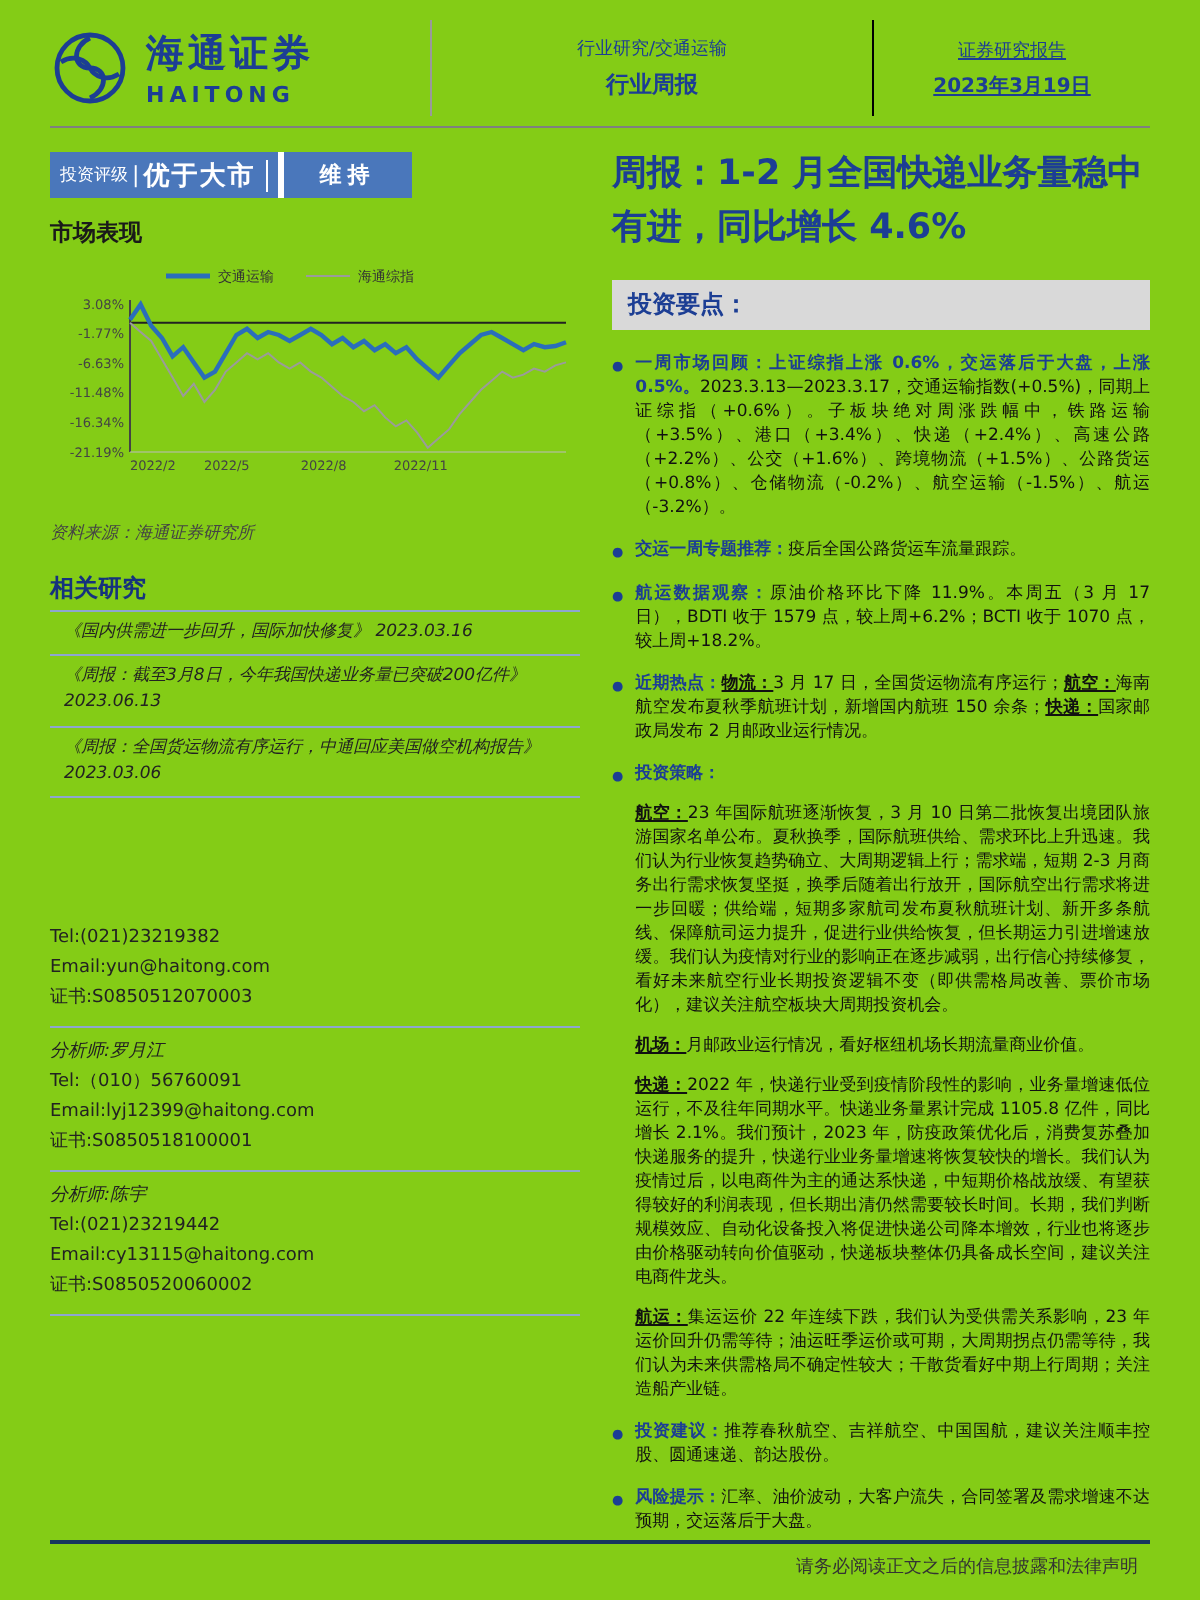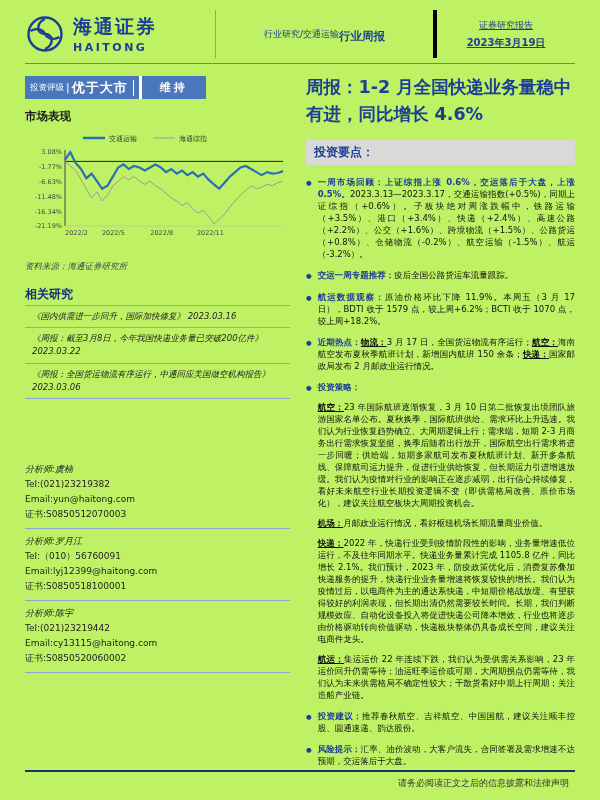--- a/index.html
+++ b/index.html
@@ -1,26 +1,26 @@
 <!DOCTYPE html>
 <html><head>
 <meta charset="utf-8">
 <style>
   html,body{margin:0;padding:0;background:#e8e8e8;}
-  .page{width:600px;height:800px;background:#bef264;position:relative;box-sizing:border-box;
+  .page{width:600px;height:800px;background:#84cc16;position:relative;box-sizing:border-box;
         padding:10px 25px 0 25px;margin:0 auto;overflow:hidden;
         font-family:"DejaVu Sans","Liberation Sans",sans-serif;}
   
   .hdr{display:flex;align-items:stretch;height:48px;}
   .brand{width:190px;display:flex;align-items:center;gap:8px;}
   .brand svg{flex:none;}
   .brand-zh{font-size:19px;font-weight:bold;color:#1c3e94;letter-spacing:2px;font-family:"DejaVu Serif","Liberation Serif",serif;}
   .brand-en{font-size:11px;font-weight:bold;color:#1c3e94;letter-spacing:2.5px;margin-top:1px;}
-  .hdr-center{flex:1;border-left:1px solid #9a9a9a;border-right:4px solid #000000;
-        display:flex;flex-direction:row;justify-content:center;align-items:center;color:#1c3e94;}
+  .hdr-center{flex:1;border-left:1px solid #9a9a9a;border-right:1px solid #000000;
+        display:flex;flex-direction:column;justify-content:center;align-items:center;color:#1c3e94;}
   .hdr-c-top{font-size:9px;}
   .hdr-c-bottom{font-size:11.5px;font-weight:bold;margin-top:4px;}
   .hdr-right{width:138px;display:flex;flex-direction:column;justify-content:center;align-items:center;color:#1c3e94;text-decoration:underline;}
   .hdr-r-top{font-size:9px;}
   .hdr-r-bottom{font-size:10px;font-weight:bold;margin-top:4px;}
   .hdr-rule{border-bottom:1.5px solid #7f7f7f;margin-top:5px;}
   
   .columns{display:flex;gap:16px;margin-top:10px;}
   .leftcol{width:265px;flex:none;}
   .rightcol{flex:1;min-width:0;}
@@ -130,28 +130,27 @@
             <line x1="128" y1="12" x2="150" y2="12" stroke="#9b9b9b" stroke-width="1"></line>
             <text x="154" y="14.5" font-size="7" fill="#333">海通综指</text>
           </svg>
       </div>
       <div class="source">资料来源：海通证券研究所</div>
 
       <div class="research">
         <div class="research-title">相关研究</div>
         <div id="research-list">
             <div class="research-item">《国内供需进一步回升，国际加快修复》 2023.03.16</div>
-            <div class="research-item">《周报：截至3月8日，今年我国快递业务量已突破200亿件》 2023.03.22</div>
+            <div class="research-item">《周报：截至3月8日，今年我国快递业务量已突破200亿件》 2023.06.13</div>
             <div class="research-item">《周报：全国货运物流有序运行，中通回应美国做空机构报告》 2023.03.06</div>
           </div>
       </div>
 
       <div class="analysts" id="analyst-list">
           <div class="analyst">
-            <div class="a-row a-name">分析师:虞楠</div>
             <div class="a-row">Tel:(021)23219382</div>
             <div class="a-row">Email:yun@haitong.com</div>
             <div class="a-row">证书:S0850512070003</div>
           </div>
           <div class="analyst">
             <div class="a-row a-name">分析师:罗月江</div>
             <div class="a-row">Tel:（010）56760091</div>
             <div class="a-row">Email:lyj12399@haitong.com</div>
             <div class="a-row">证书:S0850518100001</div>
           </div>

